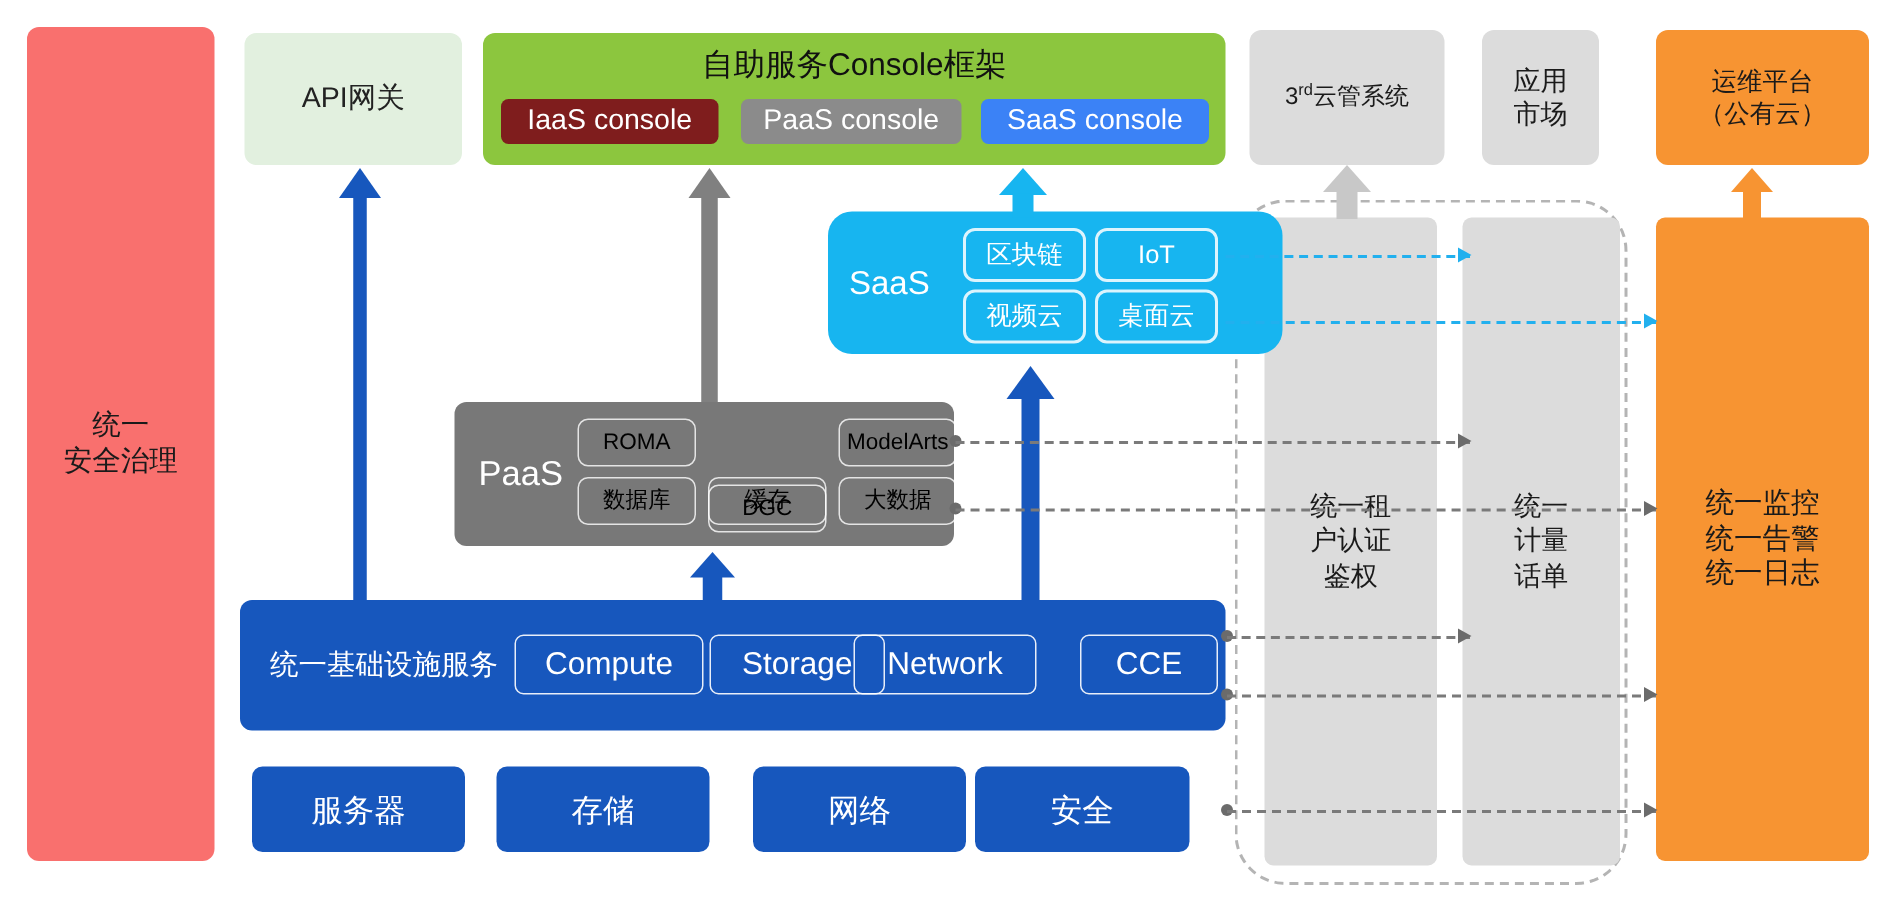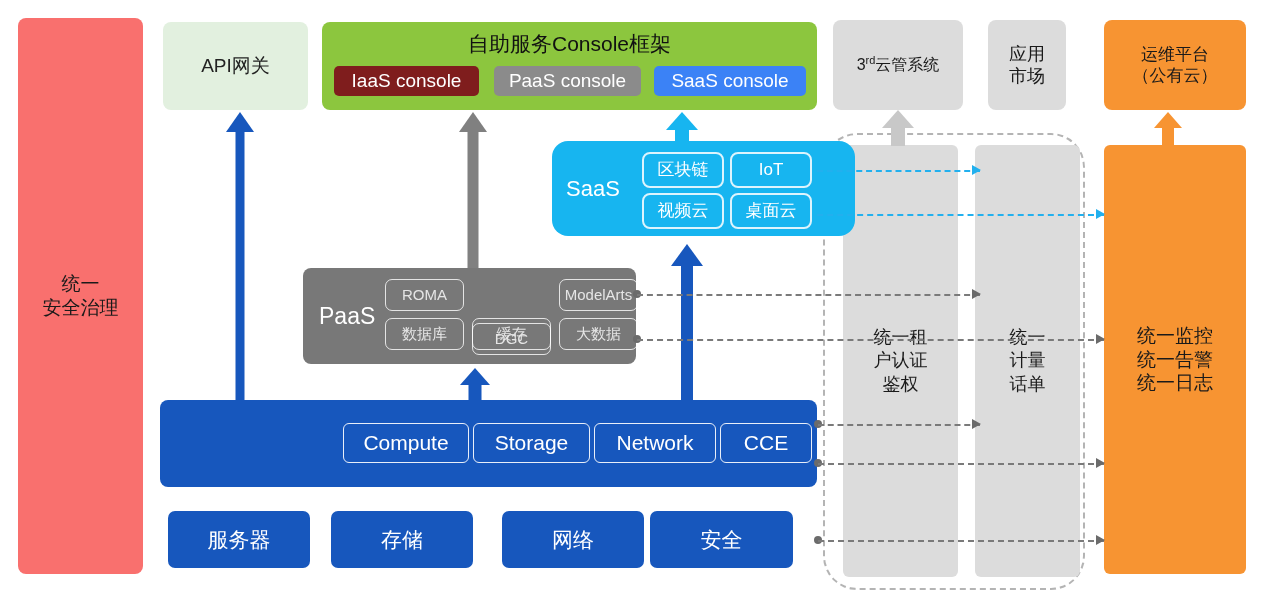--- a/index.html
+++ b/index.html
@@ -31,35 +31,35 @@
   #saas-label{position:absolute;left:14px;top:50%;transform:translateY(-50%);color:#fff;font-size:22px;}
   .saas-chip{position:absolute;border:2px solid rgba(255,255,255,.85);border-radius:8px;display:flex;align-items:center;justify-content:center;color:#fff;font-size:17px;}
   #sc-0{left:90px;top:11px;width:78px;height:32px;}
   #sc-1{left:178px;top:11px;width:78px;height:32px;}
   #sc-2{left:90px;top:52px;width:78px;height:32px;}
   #sc-3{left:178px;top:52px;width:78px;height:32px;}
 
   
   #paas{left:303px;top:268px;width:333px;height:96px;background:#787878;border-radius:8px;}
   #paas-label{position:absolute;left:16px;top:50%;transform:translateY(-50%);color:#fff;font-size:23px;}
-  .paas-chip{position:absolute;border:1.6px solid rgba(255,255,255,.8);border-radius:7px;display:flex;align-items:center;justify-content:center;color:#e5e5e5;font-size:15px;}
+  .paas-chip{position:absolute;border:1.6px solid rgba(255,255,255,.8);border-radius:7px;display:flex;align-items:center;justify-content:center;color:#000000;font-size:15px;}
   #pc-0{left:82px;top:11px;width:77px;height:30px;}
   #pc-1{left:169px;top:11px;width:77px;height:30px;margin-top:44px;}
   #pc-2{left:256px;top:11px;width:77px;height:30px;}
   #pc-3{left:82px;top:50px;width:77px;height:30px;}
   #pc-4{left:169px;top:50px;width:77px;height:30px;}
   #pc-5{left:256px;top:50px;width:77px;height:30px;}
 
   
   #iaas{left:160px;top:400px;width:657px;height:87px;background:#1757bd;border-radius:8px;}
   #iaas-label{position:absolute;left:20px;top:50%;transform:translateY(-50%);color:#fff;font-size:19px;}
   .iaas-chip{position:absolute;top:23px;height:38px;border:1.6px solid rgba(255,255,255,.9);border-radius:6px;display:flex;align-items:center;justify-content:center;color:#fff;font-size:21px;}
   #ic-0{left:183px;width:124px;}
   #ic-1{left:313px;width:115px;}
-  #ic-2{left:434px;width:120px;}
+  #ic-2{left:409px;width:120px;}
   #ic-3{left:560px;width:90px;}
 
   
   .bottom-box{position:absolute;top:511px;height:57px;background:#1757bd;border-radius:7px;display:flex;align-items:center;justify-content:center;color:#fff;font-size:21px;}
   #bb-0{left:168px;width:142px;}
   #bb-1{left:331px;width:142px;}
   #bb-2{left:502px;width:142px;}
   #bb-3{left:650px;width:143px;align-items:center;}
 
   
@@ -164,20 +164,21 @@
       </div>
     <div class="paas-chip" id="pc-4">
         <span>缓存</span>
       </div>
     <div class="paas-chip" id="pc-5">
         <span>大数据</span>
       </div>
   </div>
 
   <div id="iaas" class="box">
+    <div id="iaas-label">统一基础设施服务</div>
     <div class="iaas-chip" id="ic-0">
         <span>Compute</span>
       </div>
     <div class="iaas-chip" id="ic-1">
         <span>Storage</span>
       </div>
     <div class="iaas-chip" id="ic-2">
         <span>Network</span>
       </div>
     <div class="iaas-chip" id="ic-3">

